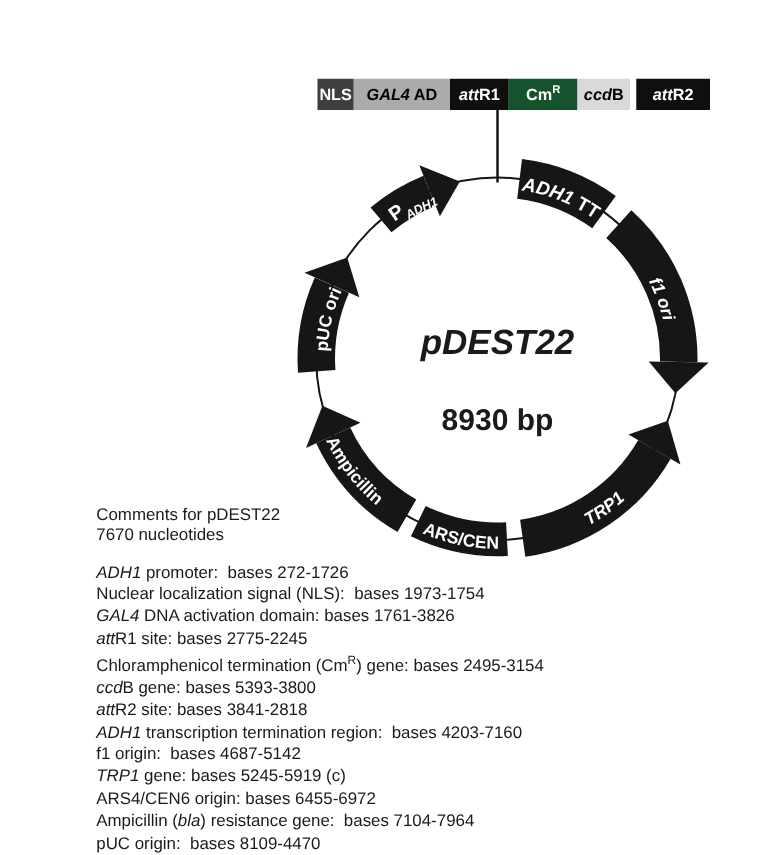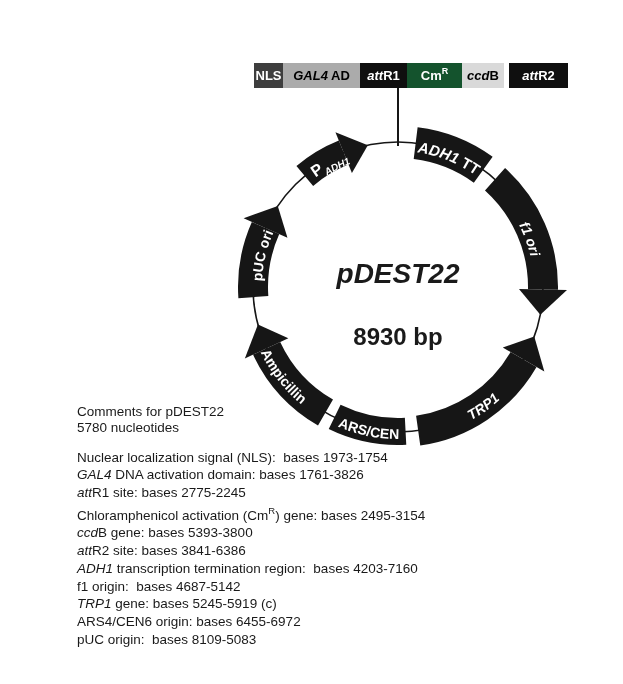--- a/index.html
+++ b/index.html
@@ -85,29 +85,31 @@
           <text font-family="&quot;Liberation Sans&quot;, sans-serif" font-size="16" font-weight="bold" fill="#ffffff" text-anchor="middle"><textPath href="#lp-p-adh1" xlink:href="#lp-p-adh1" startOffset="50%"><tspan>P</tspan><tspan font-style="italic" dy="5" font-size="10">ADH1</tspan></textPath></text>
         </g>
       </g>
   </svg>
 
   <div id="center-name">pDEST22</div>
   <div id="center-size">8930 bp</div>
 
   <div id="comments">
     <div class="ttl">Comments for pDEST22</div>
-    <div class="ttl">5780 nucleotides</div>
+    <div class="ttl">7670 nucleotides</div>
     <div id="comment-lines">
+        <div class="cline"><span class="i">ADH1</span><span> promoter:  bases 272-1726</span></div>
         <div class="cline"><span>Nuclear localization signal (NLS):  bases 1973-1754</span></div>
         <div class="cline"><span class="i">GAL4</span><span> DNA activation domain: bases 1761-3826</span></div>
         <div class="cline"><span class="i">att</span><span>R1 site: bases 2775-2245</span></div>
-        <div class="cline"><span>Chloramphenicol activation (Cm</span><span class="sup">R</span><span>) gene: bases 2495-3154</span></div>
+        <div class="cline"><span>Chloramphenicol termination (Cm</span><span class="sup">R</span><span>) gene: bases 2495-3154</span></div>
         <div class="cline"><span class="i">ccd</span><span>B gene: bases 5393-3800</span></div>
-        <div class="cline"><span class="i">att</span><span>R2 site: bases 3841-6386</span></div>
+        <div class="cline"><span class="i">att</span><span>R2 site: bases 3841-2818</span></div>
         <div class="cline"><span class="i">ADH1</span><span> transcription termination region:  bases 4203-7160</span></div>
         <div class="cline"><span>f1 origin:  bases 4687-5142</span></div>
         <div class="cline"><span class="i">TRP1</span><span> gene: bases 5245-5919 (c)</span></div>
         <div class="cline"><span>ARS4/CEN6 origin: bases 6455-6972</span></div>
-        <div class="cline"><span>pUC origin:  bases 8109-5083</span></div>
+        <div class="cline"><span>Ampicillin (</span><span class="i">bla</span><span>) resistance gene:  bases 7104-7964</span></div>
+        <div class="cline"><span>pUC origin:  bases 8109-4470</span></div>
       </div>
   </div>
 
 </div>
 
 </body></html>

